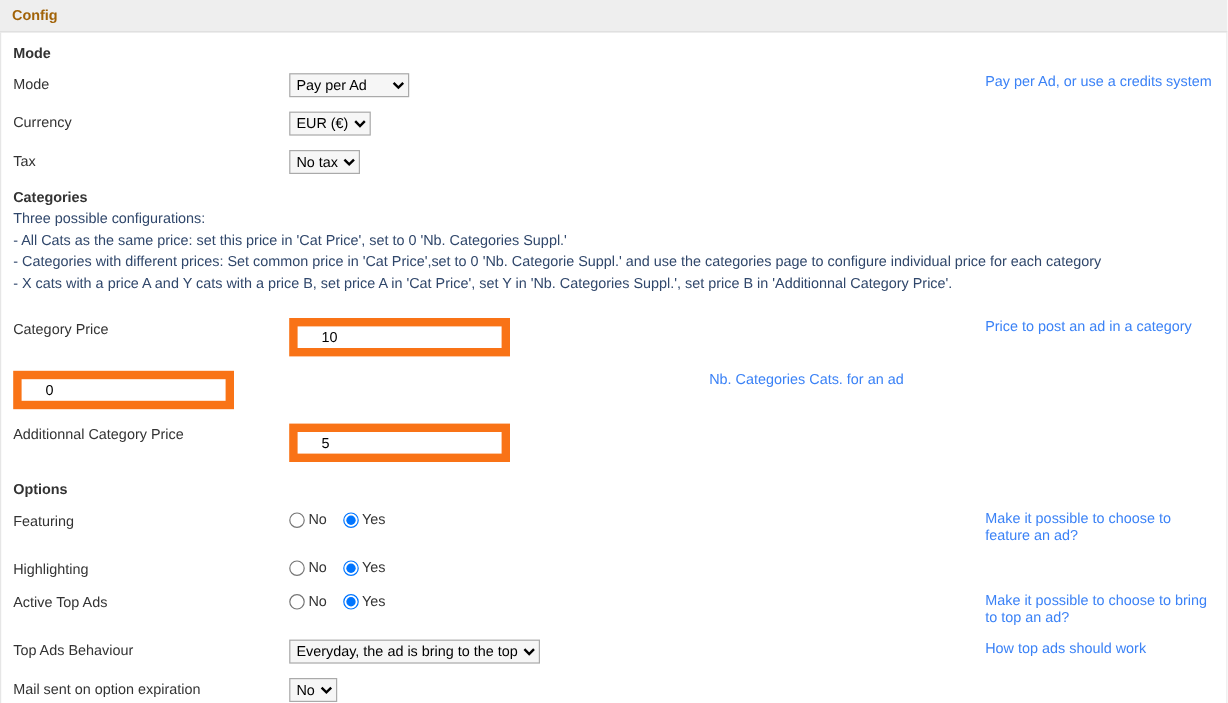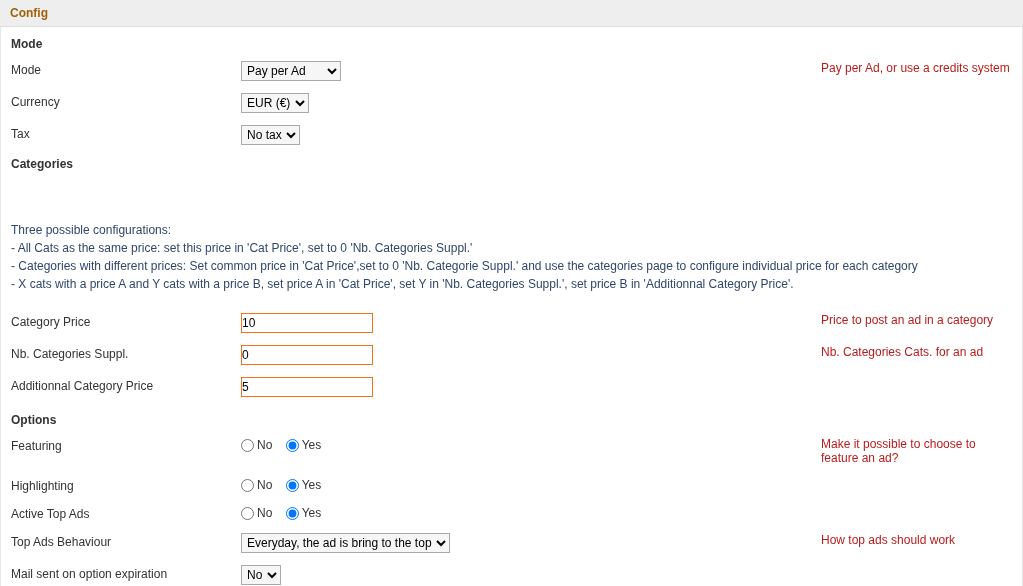--- a/index.html
+++ b/index.html
@@ -27,53 +27,52 @@
   .section-heading {
     font-weight: bold;
     padding-top: 10px;
     padding-bottom: 4px;
     color: #333;
   }
   .config-desc {
     color: #30476b;
     line-height: 1.5;
     margin-bottom: 14px;
-    margin-top: 48px;
   }
   .row {
     display: flex;
     align-items: flex-start;
     padding: 6px 0;
   }
   .col-label {
     width: 230px;
     flex: 0 0 auto;
     padding-top: 2px;
   }
   .col-input {
     width: 570px;
     flex: 0 0 auto;
   }
   .col-help {
     flex: 1 1 auto;
     padding-left: 10px;
-    color: #b91c1c;
+    color: #3b82f6;
   }
   select {
     font-family: inherit;
     font-size: 12px;
     background: #f6f6f6;
     border: 1px solid #aaa;
     padding: 1px;
   }
   input[type="text"] {
     font-family: inherit;
     font-size: 12px;
-    border: 1px solid #f97316;
-    padding: 2px 0;
+    border: 7px solid #f97316;
+    padding: 2px 20px;
     width: 130px;
   }
   .radio-group label {
     margin-right: 10px;
     vertical-align: middle;
   }
   .radio-group input[type="radio"] {
     vertical-align: middle;
     margin: 0 3px 0 0;
   }
@@ -128,21 +127,20 @@
 
   <div class="row">
     <div class="col-label">Category Price</div>
     <div class="col-input">
       <input type="text" value="10" style="">
     </div>
     <div class="col-help">Price to post an ad in a category</div>
   </div>
 
   <div class="row">
-    <div class="col-label">Nb. Categories Suppl.</div>
     <div class="col-input">
       <input type="text" value="0" style="">
     </div>
     <div class="col-help">Nb. Categories Cats. for an ad</div>
   </div>
 
   <div class="row">
     <div class="col-label">Additionnal Category Price</div>
     <div class="col-input">
       <input type="text" value="5" style="">
@@ -168,20 +166,21 @@
       <label><input type="radio" name="highlighting" checked="" style=""><span>Yes</span></label>
     </div>
   </div>
 
   <div class="row">
     <div class="col-label">Active Top Ads</div>
     <div class="col-input radio-group">
       <label><input type="radio" name="activetop" style=""><span>No</span></label>
       <label><input type="radio" name="activetop" checked="" style=""><span>Yes</span></label>
     </div>
+    <div class="col-help">Make it possible to choose to bring to top an ad?</div>
   </div>
 
   <div class="row">
     <div class="col-label">Top Ads Behaviour</div>
     <div class="col-input">
       <select>
         <option selected="">Everyday, the ad is bring to the top</option>
       </select>
     </div>
     <div class="col-help">How top ads should work</div>

